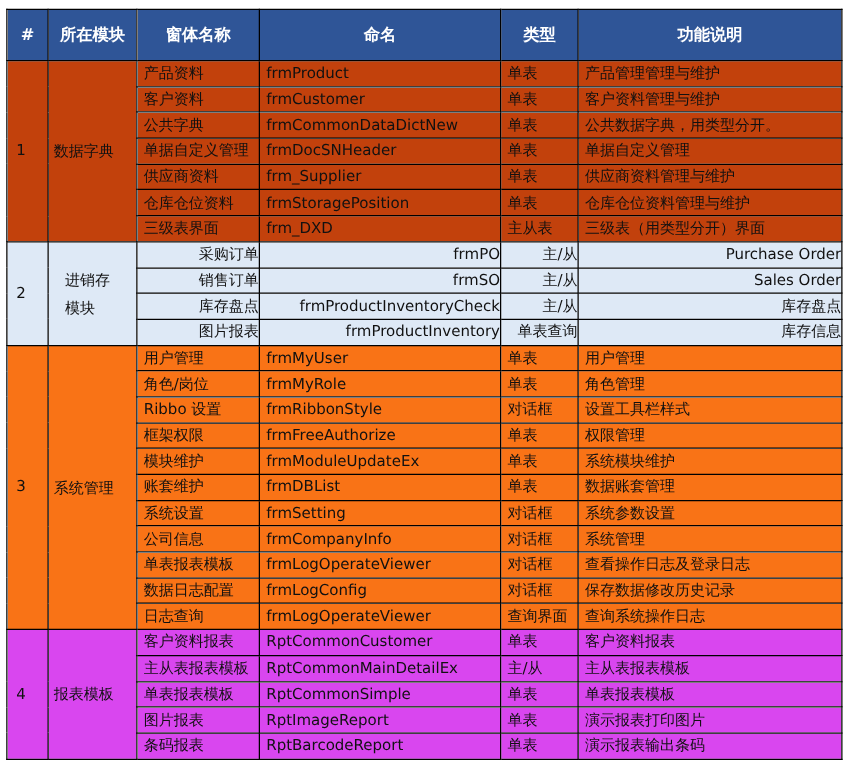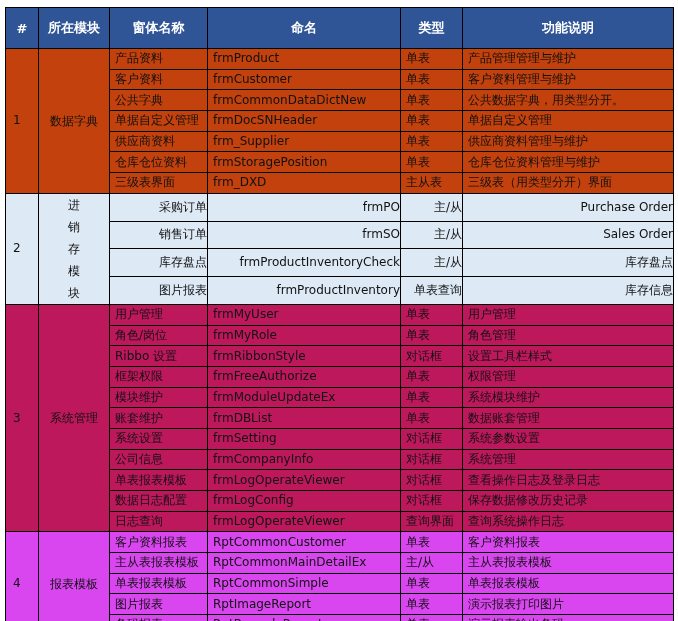--- a/index.html
+++ b/index.html
@@ -23,24 +23,24 @@
       background: #2f5597;
       color: #ffffff;
       font-weight: bold;
       font-size: 13px;
       height: 40px;
       text-align: center;
       padding: 0;
     }
     .tbl td { height: 19.7px; line-height: 19px; }
     .tbl td.num { text-align: left; vertical-align: middle; padding-left: 7px; }
-    .tbl td.mod { text-align: center; vertical-align: middle; padding: 0 4px; white-space: normal; line-height: 22px; }
+    .tbl td.mod { text-align: left; vertical-align: middle; padding: 0 4px; white-space: normal; line-height: 22px; }
     .g1 td { background: #c2410c; }
     .g2 td { background: #dee9f6; text-align: right; }
-    .g3 td { background: #be185d; }
+    .g3 td { background: #f97316; }
     .g4 td { background: #d946ef; }
   </style>
 </head>
 <body>
 
 <table class="tbl">
   <colgroup>
     <col style="width:33px">
     <col style="width:71px">
     <col style="width:98px">
@@ -98,21 +98,21 @@
         <td>仓库仓位资料管理与维护</td>
       </tr>
       <tr class="g1">
         <td>三级表界面</td>
         <td>frm_DXD</td>
         <td>主从表</td>
         <td>三级表（用类型分开）界面</td>
       </tr>
       <tr class="g2">
         <td class="num" rowspan="4">2</td>
-        <td class="mod" rowspan="4" style="padding: 0px 24px;">进销存模块</td>
+        <td class="mod" rowspan="4" style="padding: 0px 13px;">进销存模块</td>
         <td>采购订单</td>
         <td>frmPO</td>
         <td>主/从</td>
         <td>Purchase Order</td>
       </tr>
       <tr class="g2">
         <td>销售订单</td>
         <td>frmSO</td>
         <td>主/从</td>
         <td>Sales Order</td>

